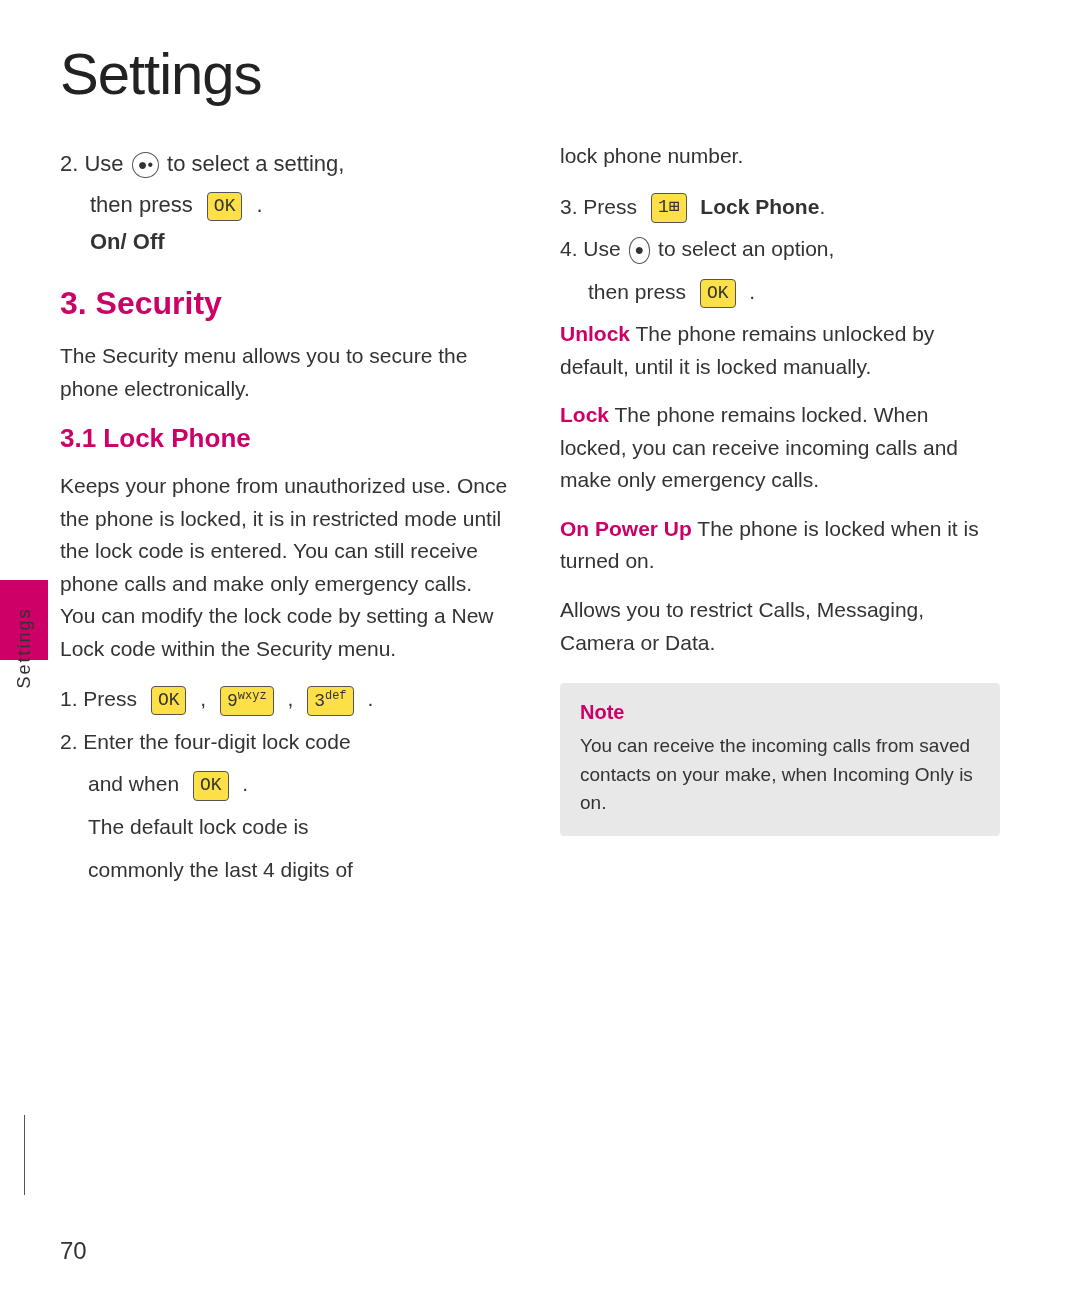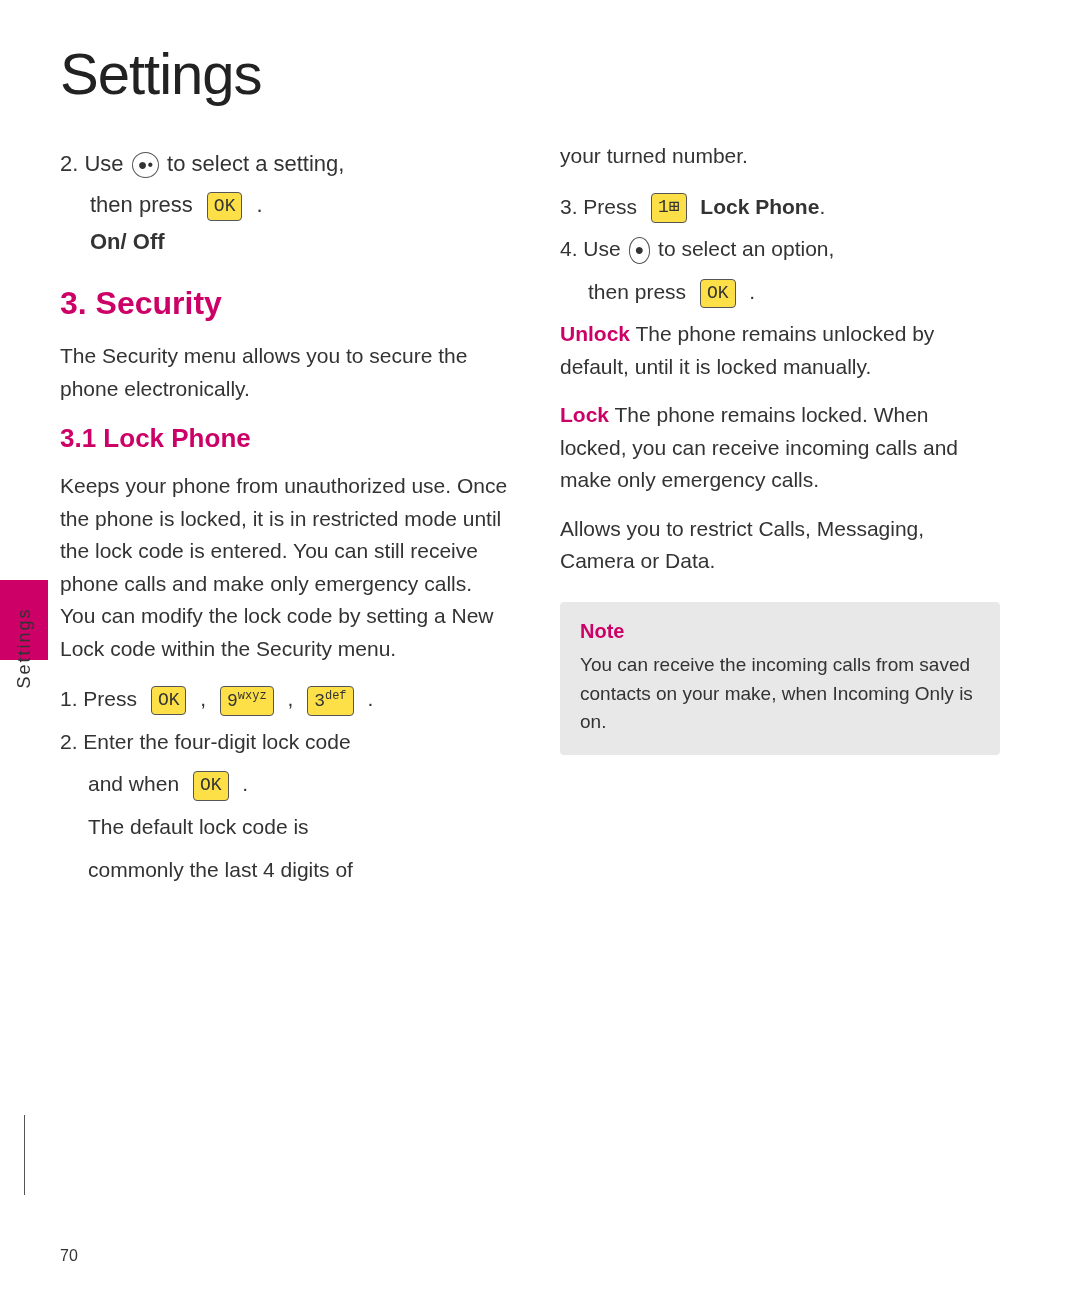--- a/index.html
+++ b/index.html
@@ -220,21 +220,21 @@
       font-size: 19px;
       color: #333;
       line-height: 1.5;
     }
 
     
     .page-number {
       position: absolute;
       bottom: 30px;
       left: 60px;
-      font-size: 16px;
+      font-size: 24px;
       color: #333;
       font-weight: normal;
     }
 
     .bold-text {
       font-weight: bold;
     }
   </style>
 </head>
 <body>
@@ -288,21 +288,21 @@
         <span>The default lock code is</span>
       </div>
       <div class="step-indent">
         <span>commonly the last 4 digits of</span>
       </div>
 
     </div>
 
     <div class="right-col">
 
-      <p class="section-description">your turned number.</p>
+      <p class="section-description">lock phone number.</p>
 
       <div class="step-item">
         <span>3. Press</span>
         <span class="key-icon">1⊞</span>
         <span class="bold-text">Lock Phone</span>.
       </div>
 
       <div class="step-item">
         <span>4. Use</span>
         <span class="key-icon-nav">●</span>
@@ -316,20 +316,24 @@
       <div class="option-block">
         <span class="option-label-pink">Unlock</span>
         <span>The phone remains unlocked by default, until it is locked manually.</span>
       </div>
 
       <div class="option-block">
         <span class="option-label-pink">Lock</span>
         <span>The phone remains locked. When locked, you can receive incoming calls and make only emergency calls.</span>
       </div>
 
+      <div class="option-block">
+        <span class="option-label-pink">On Power Up</span>
+        <span>The phone is locked when it is turned on.</span>
+      </div>
 
       <p class="section-description">Allows you to restrict Calls, Messaging, Camera or Data.</p>
 
       <div class="note-box">
         <div class="note-label">Note</div>
         <div class="note-text">You can receive the incoming calls from saved contacts on your make, when Incoming Only is on.</div>
       </div>
 
     </div>
 

